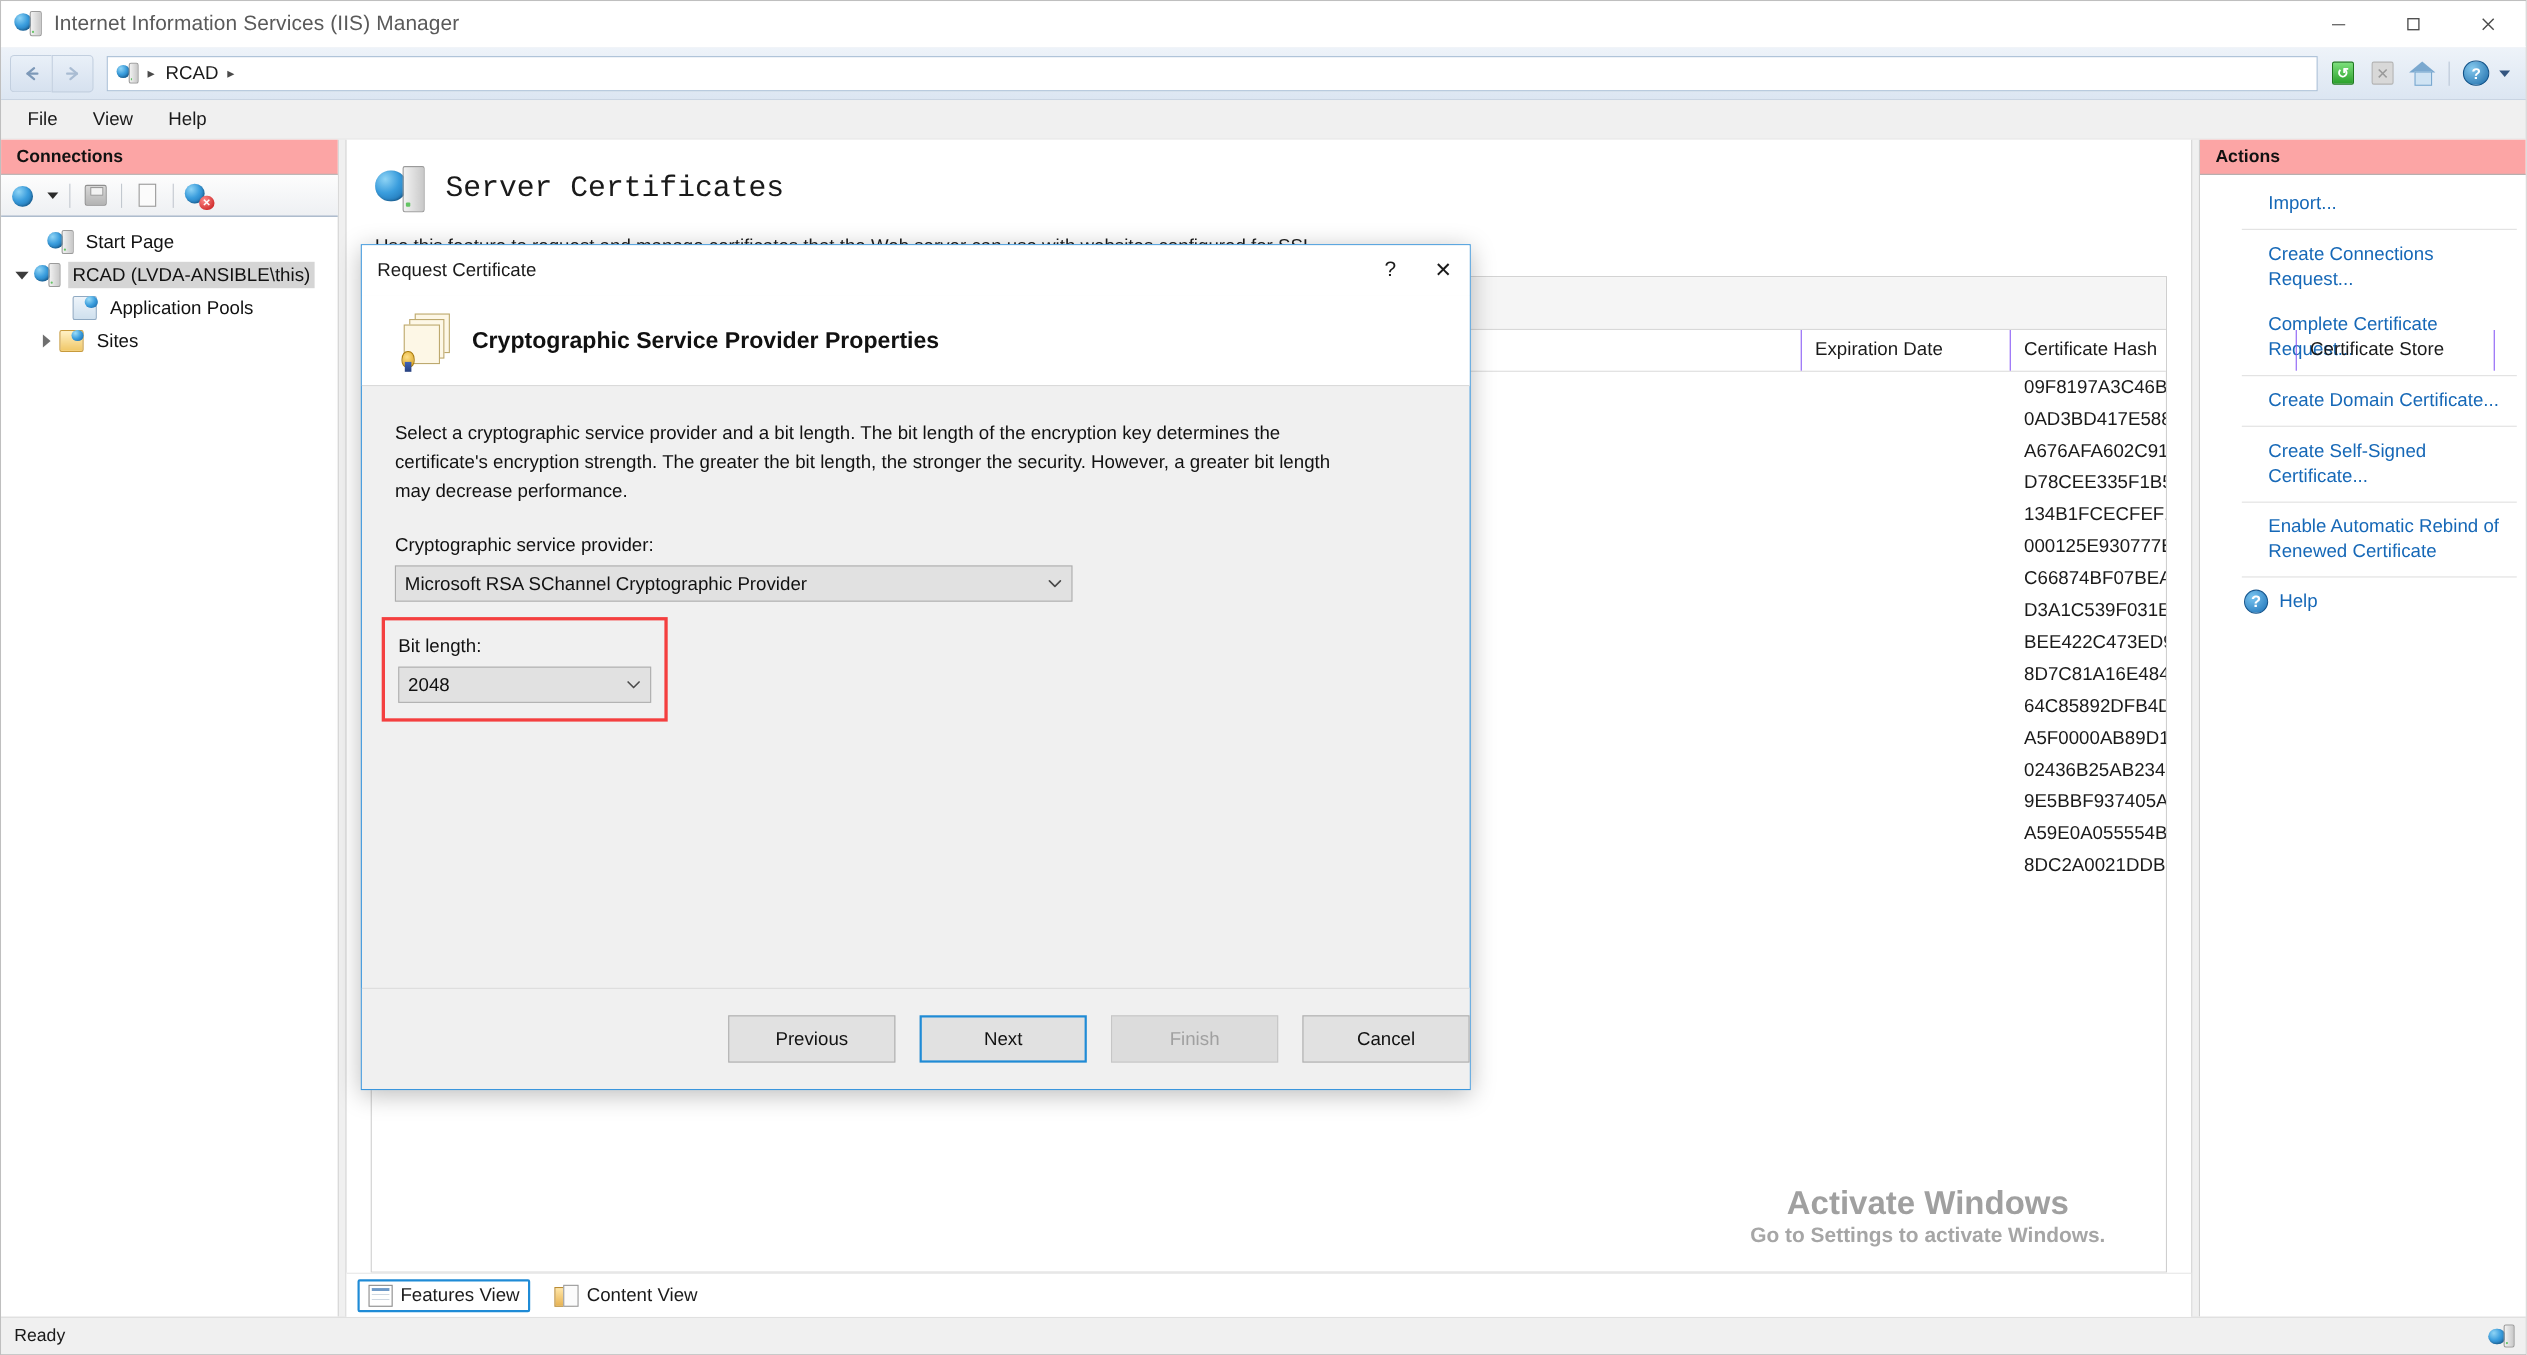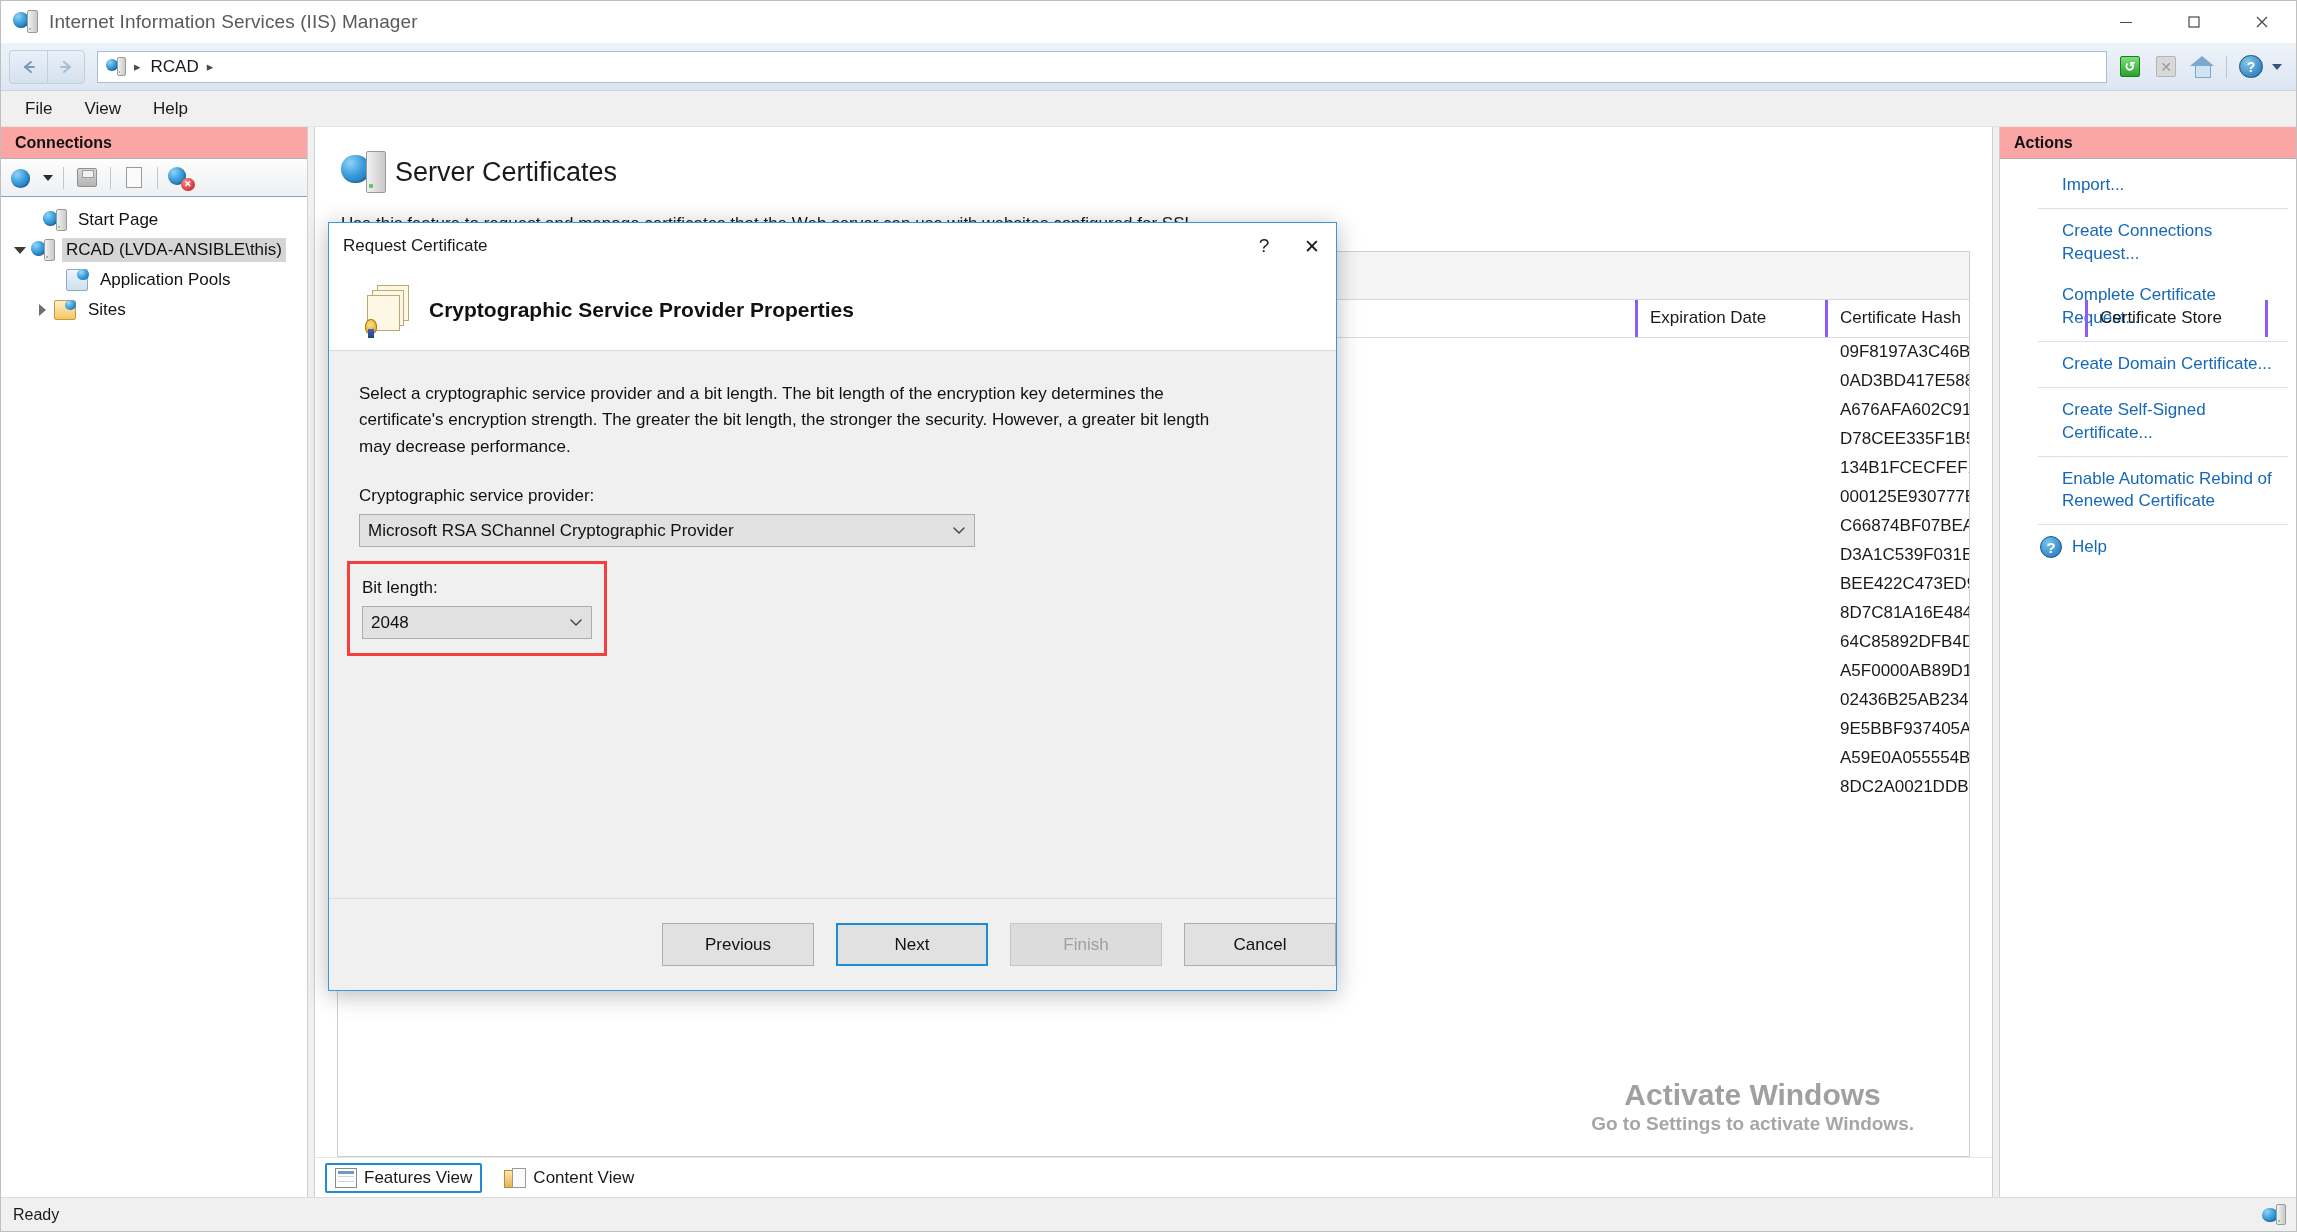--- a/index.html
+++ b/index.html
@@ -117,42 +117,43 @@
 
   
   .center {
     flex: 1 1 auto; background: #ffffff;
     border: 1px solid #d0d0d0; border-top: none; border-bottom:none;
     margin-left: 6px;
     display: flex; flex-direction: column; min-width: 0;
     position: relative;
   }
   .page-header {
-    display: flex; align-items: center; gap: 8px;
+    display: flex; align-items: center; gap: 18px;
     padding: 22px 0 16px 26px;
+    font-family: Liberation Mono, monospace;
   }
   .page-header .hdr-ico { width: 46px; height: 46px; position: relative; }
   .page-title { font-size: 27px; color: #1a1a1a; }
   .page-desc {
     padding: 0 26px; font-size: 17px; color: #1a1a1a; line-height: 1.5;
     max-width: 1400px;
   }
   .grid-wrap {
     margin: 14px 22px 0 22px; border: 1px solid #cfcfcf; flex: 1 1 auto;
     display: flex; flex-direction: column; min-height: 0; background:#fff;
   }
   .filterbar {
     height: 48px; background: #f5f5f5; border-bottom: 1px solid #d8d8d8;
     display: flex; align-items: center; padding: 0 10px; gap: 10px;
   }
   .grid-head {
     display: flex; height: 38px; border-bottom: 1px solid #dcdcdc; background: #fff;
     font-size: 17px; color: #1a1a1a;
   }
-  .gh-cell { display:flex; align-items:center; padding: 0 12px; border-right: 3px solid #8b5cf6;}
+  .gh-cell { display:flex; align-items:center; padding: 0 12px; border-right: 1px solid #8b5cf6;}
   .grid-body { flex:1 1 auto; overflow:hidden; }
   .grow { display: flex; height: 29px; font-size: 17px; color: #1a1a1a; }
   .gc { padding: 0 12px; display: flex; align-items: center; white-space: nowrap; overflow: hidden;}
   .col-name  { width: 420px; flex: 0 0 420px; }
   .col-issue { width: 440px; flex: 0 0 440px; }
   .col-date  { width: 190px; flex: 0 0 190px; }
   .col-hash  { width: 260px; flex: 0 0 260px; }
   .col-store { width: 180px; flex: 0 0 180px; }
 
   .viewtabs {

